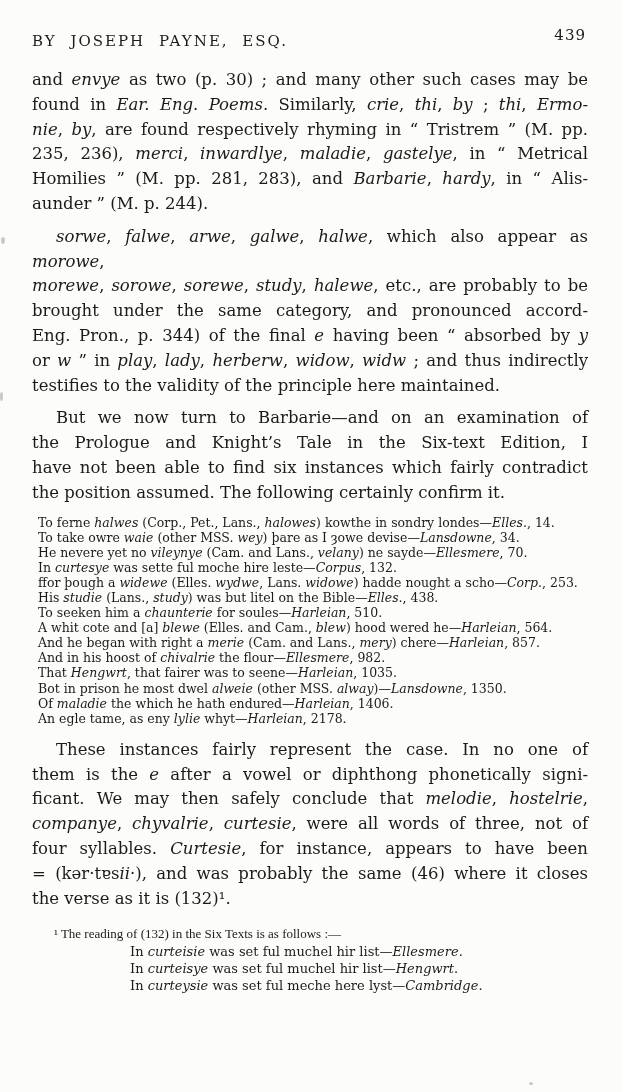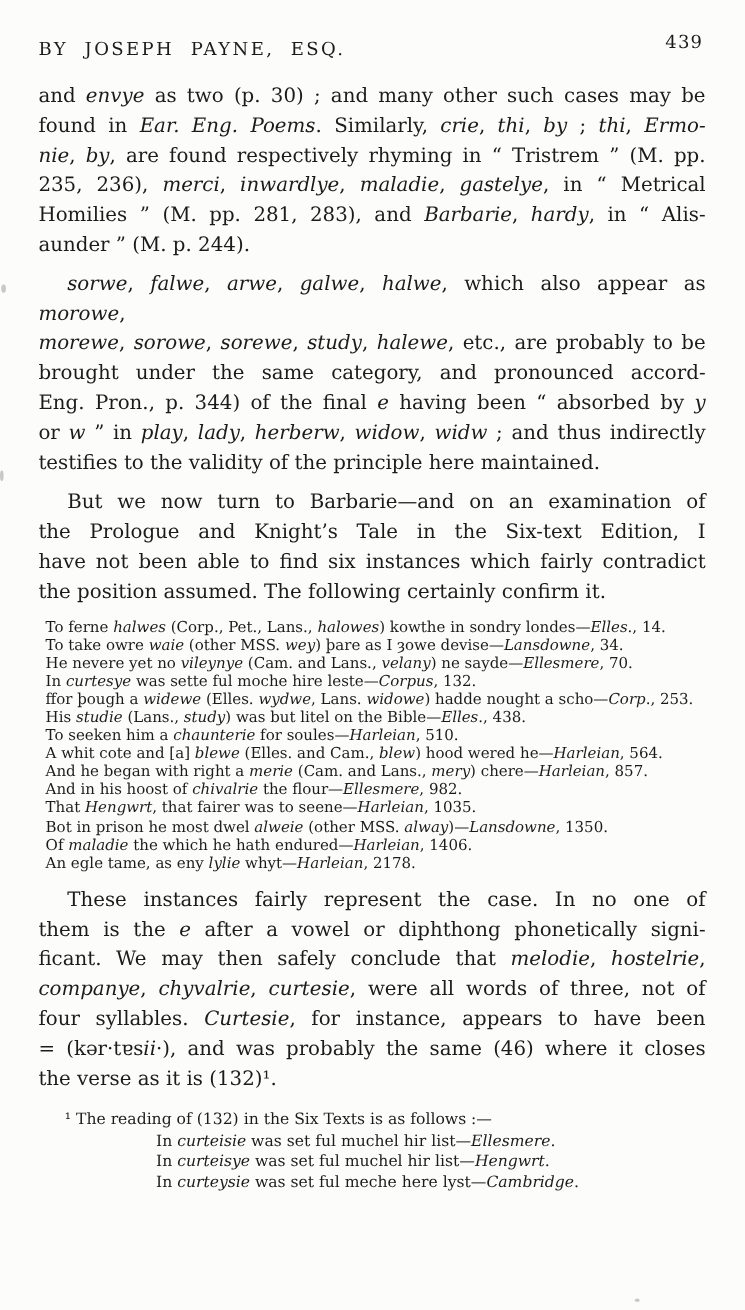--- a/index.html
+++ b/index.html
@@ -57,21 +57,21 @@
     margin: 9px 0 12px 6px;
     font-size: 12.5px;
     line-height: 15.1px;
   }
   .qline { white-space: nowrap; }
   .footnote {
     margin-top: 14px;
     font-size: 13px;
     line-height: 17.2px;
   }
-  .fn-line.first { padding-left: 22px; }
+  .fn-line.first { padding-left: 22px; font-family: Liberation Serif, serif; }
   .fn-line.inner { padding-left: 98px; }
   .speck {
     position: absolute;
     background: #8a8a84;
     border-radius: 50%;
     opacity: 0.45;
   }
   i { font-style: italic; }
 </style>
 </head>

